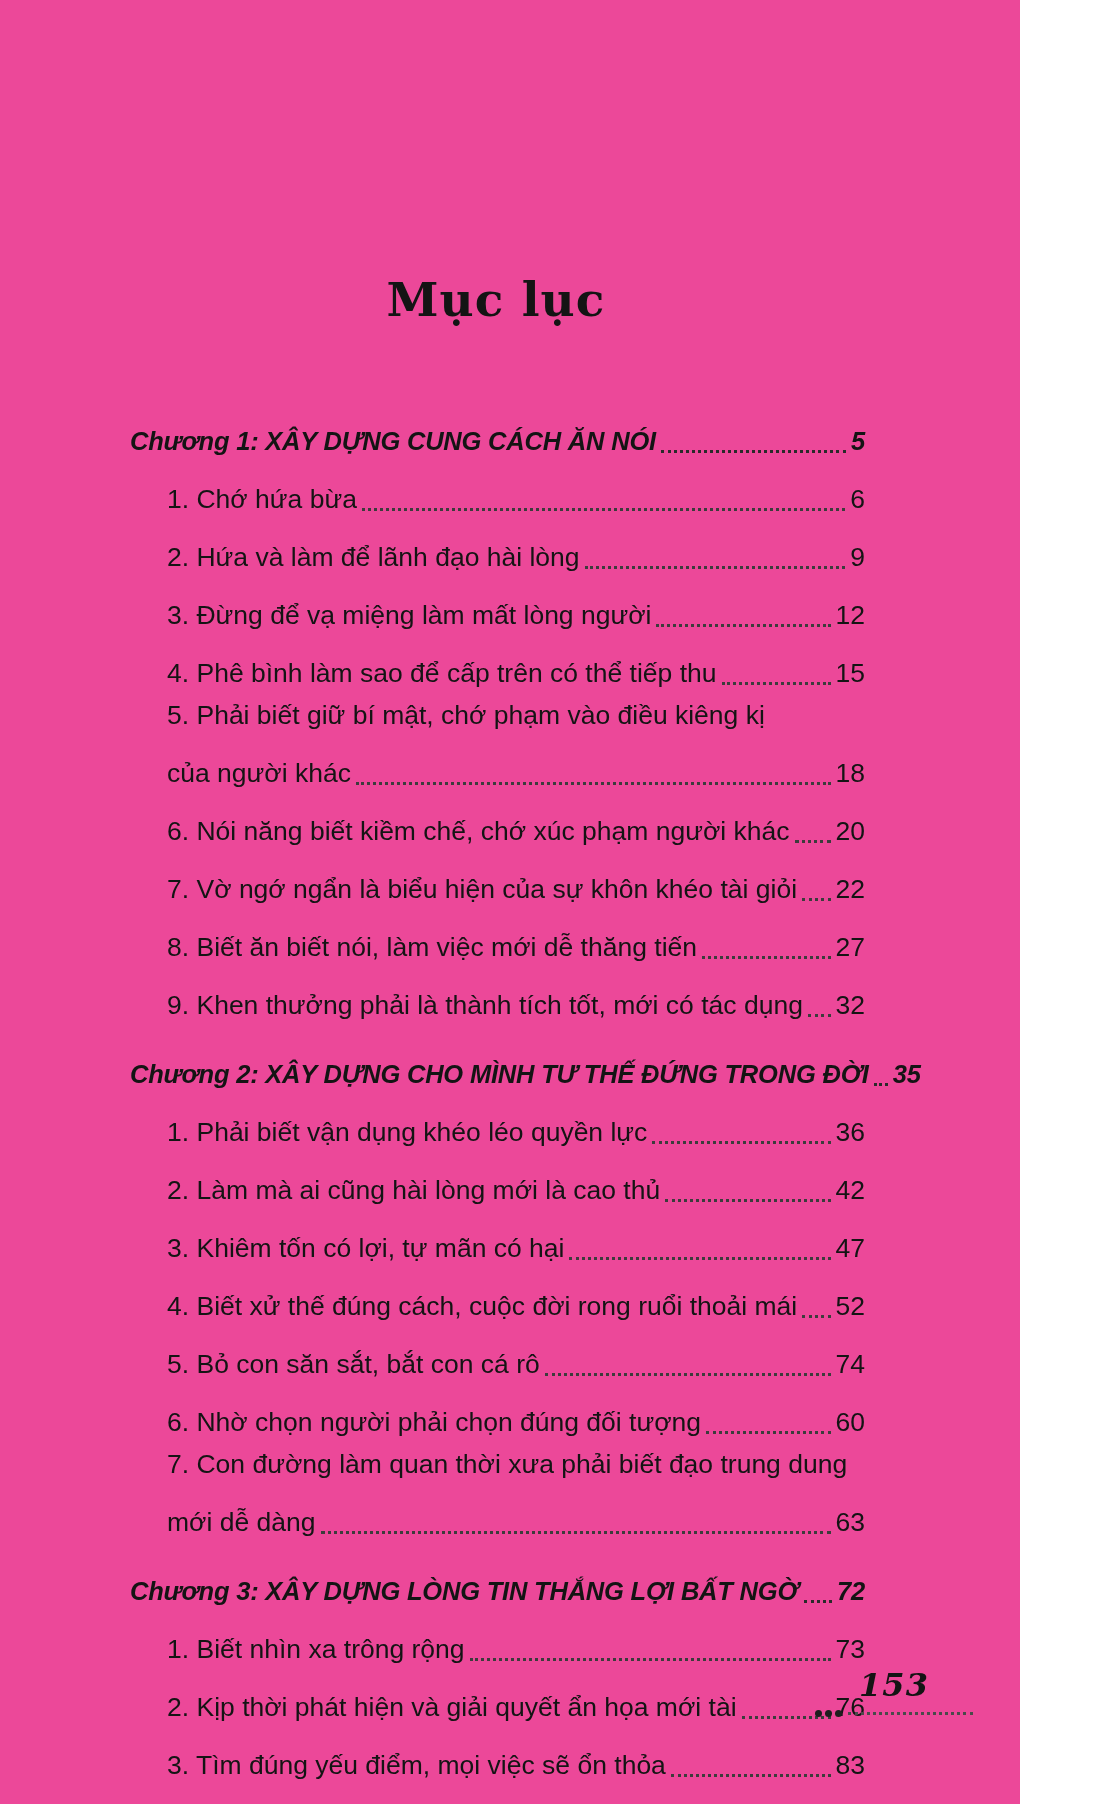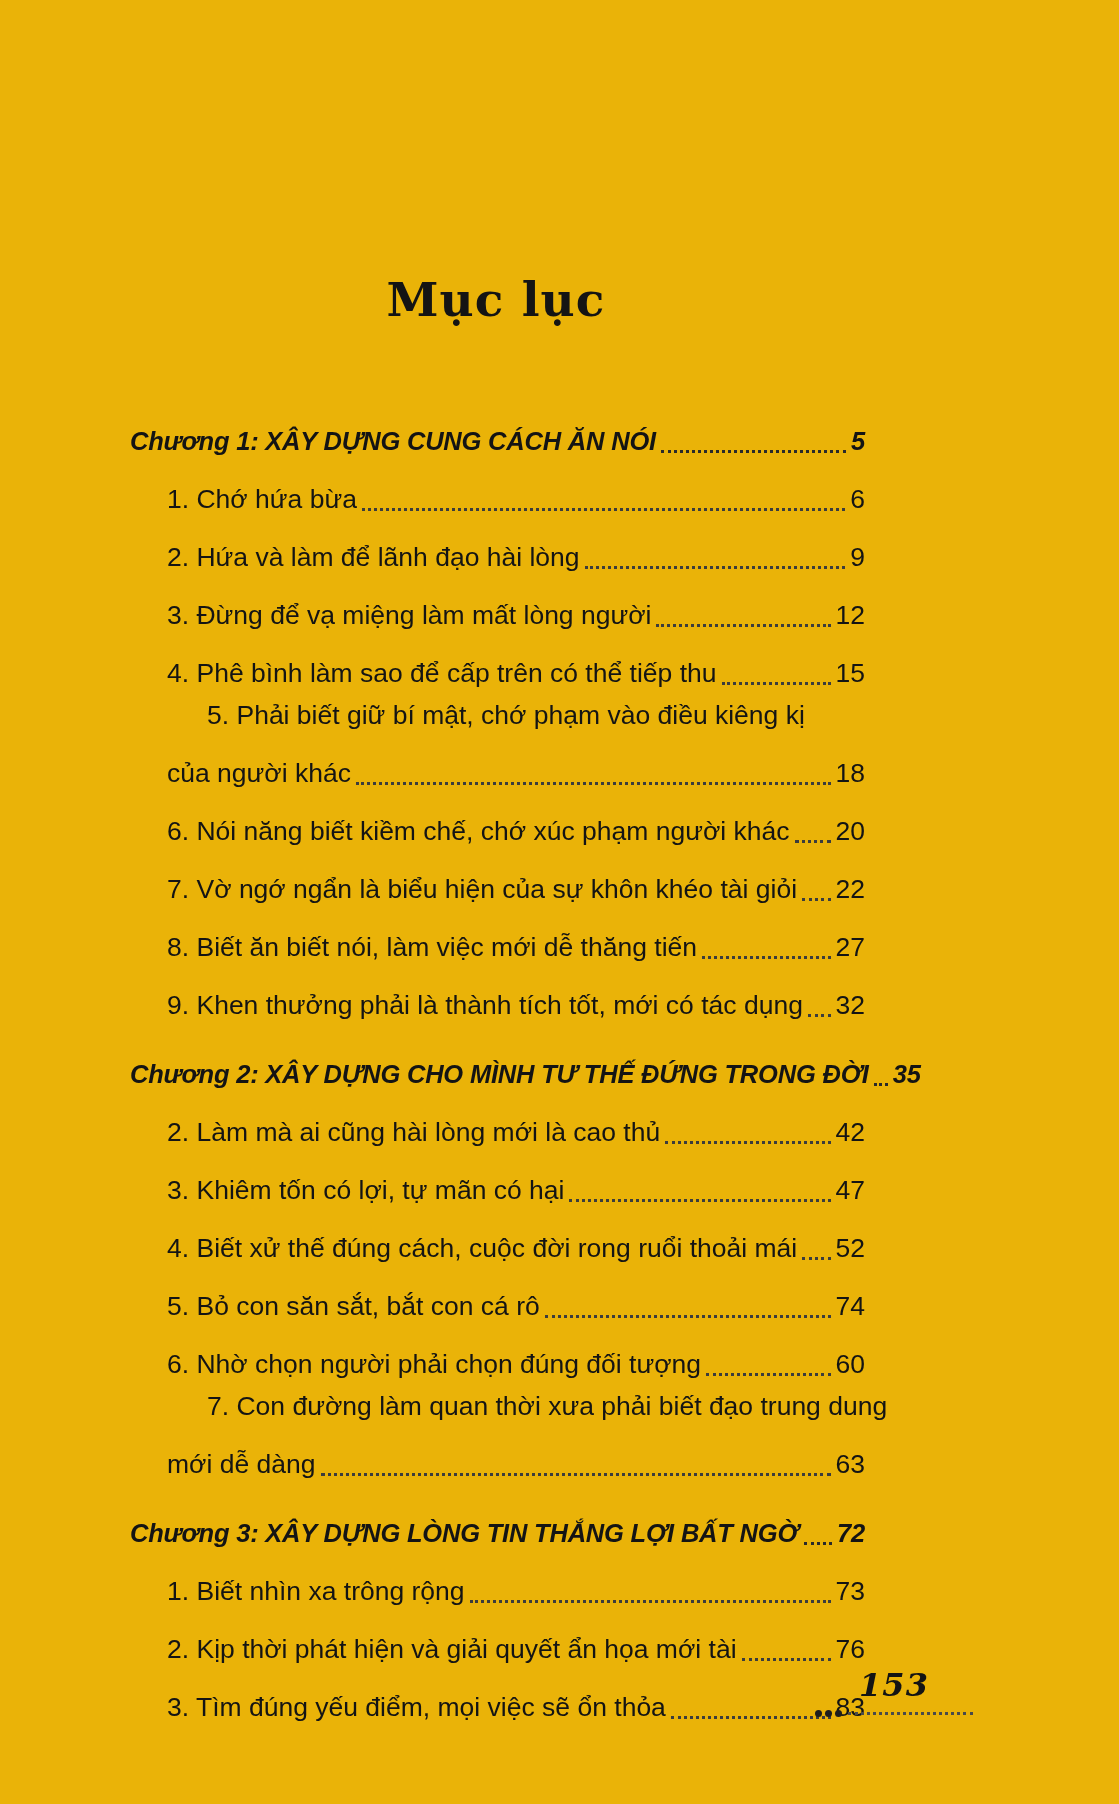--- a/index.html
+++ b/index.html
@@ -1,21 +1,21 @@
 <!DOCTYPE html>
 <html><head>
 <meta charset="utf-8">
 <style>
   * { box-sizing: border-box; }
   html, body { margin: 0; padding: 0; background: #ffffff; }
   .page {
     position: relative;
-    width: 1119px;
+    width: 1020px;
     height: 1804px;
-    background: #eab308;
+    background: #ec4899;
     color: #141414;
     font-family: "Liberation Sans", sans-serif;
     overflow: hidden;
   }
   .doc-title {
     position: absolute;
     top: 272px;
     left: 133px;
     width: 726px;
     text-align: center;
@@ -45,21 +45,21 @@
   .chapter-row {
     font-weight: bold;
     font-style: italic;
     font-size: 25.5px;
     letter-spacing: -0.2px;
     margin: 27px 0 10px 0;
   }
   .chapter-row:first-child { margin-top: 0; }
   .chapter-row .dots { border-bottom-color: #2a2a2a; }
   .item { padding-left: 37px; }
-  .line1 { white-space: nowrap; margin-left: 40px; }
+  .line1 { white-space: nowrap; }
   .footer {
     position: absolute;
     left: 815px;
     top: 1666px;
     width: 158px;
   }
   .folio {
     font-family: "DejaVu Serif", serif;
     font-style: italic;
     font-weight: bold;
@@ -147,20 +147,25 @@
         <span class="label">9. Khen thưởng phải là thành tích tốt, mới có tác dụng</span>
         <span class="dots"></span>
         <span class="pg">32</span>
       </div>
       <div class="chapter-row row">
         <span class="label">Chương 2: XÂY DỰNG CHO MÌNH TƯ THẾ ĐỨNG TRONG ĐỜI</span>
         <span class="dots"></span>
         <span class="pg">35</span>
       </div>
       <div class="item row">
+        <span class="label">1. Phải biết vận dụng khéo léo quyền lực</span>
+        <span class="dots"></span>
+        <span class="pg">36</span>
+      </div>
+      <div class="item row">
         <span class="label">2. Làm mà ai cũng hài lòng mới là cao thủ</span>
         <span class="dots"></span>
         <span class="pg">42</span>
       </div>
       <div class="item row">
         <span class="label">3. Khiêm tốn có lợi, tự mãn có hại</span>
         <span class="dots"></span>
         <span class="pg">47</span>
       </div>
       <div class="item row">

